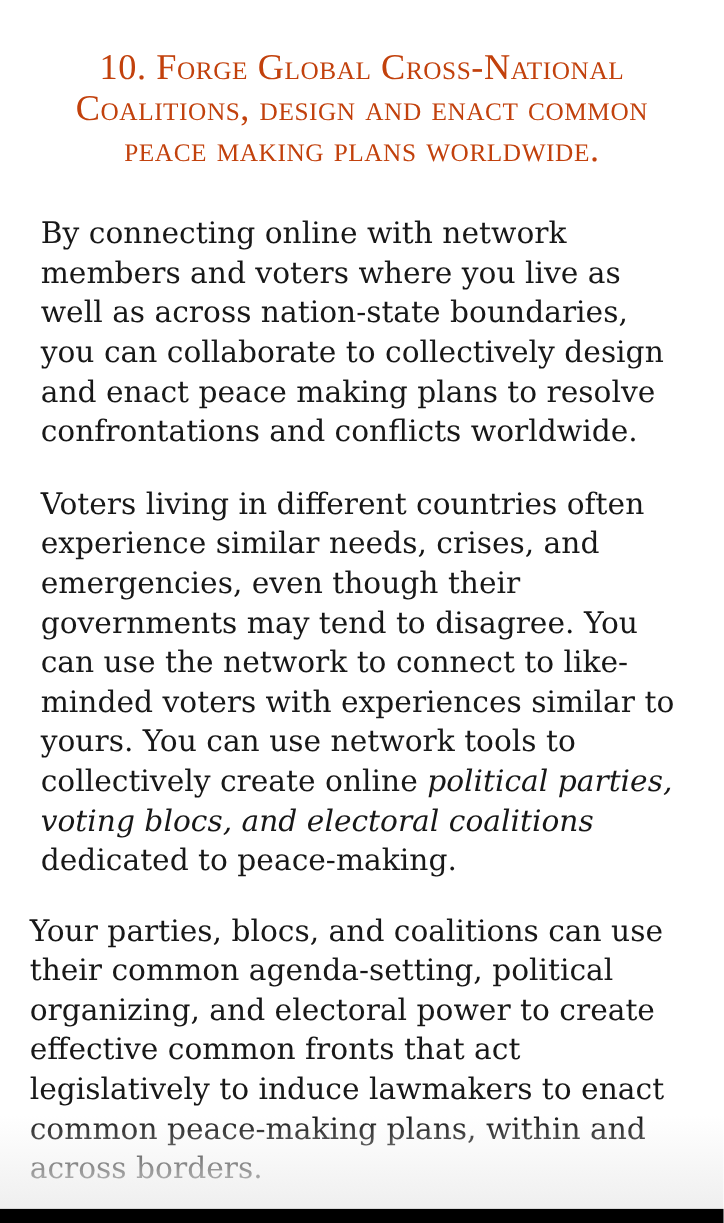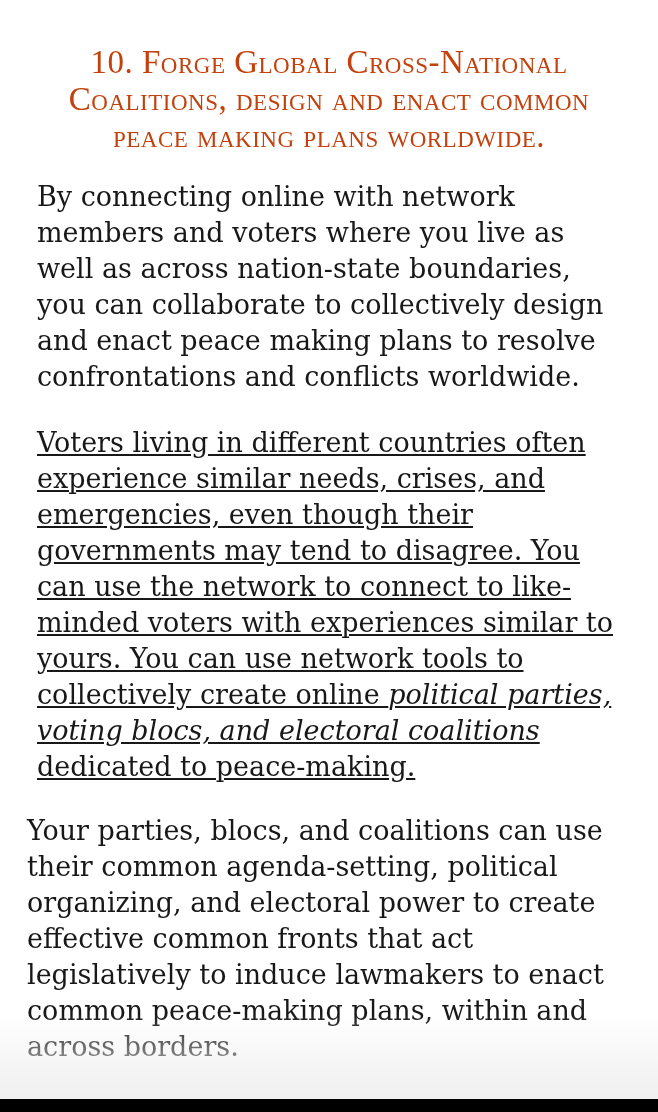--- a/index.html
+++ b/index.html
@@ -27,26 +27,25 @@
     line-height: 37px;
     letter-spacing: 0.5px;
     color: #c2410c;
   }
   .content {
     padding: 24px 33px 0 37px;
     font-size: 27px;
     line-height: 36px;
   }
   .para {
-    margin: 0 0 30px 0;
+    margin: 16px 0 30px 0;
     text-align: left;
   }
   .para.second {
     margin-bottom: 28px;
-    text-decoration: underline;
   }
   .para.third {
     margin-left: -10px;
     margin-bottom: 0;
   }
   .italic-phrase {
     font-style: italic;
   }
   .bottom-fade {
     position: absolute;

